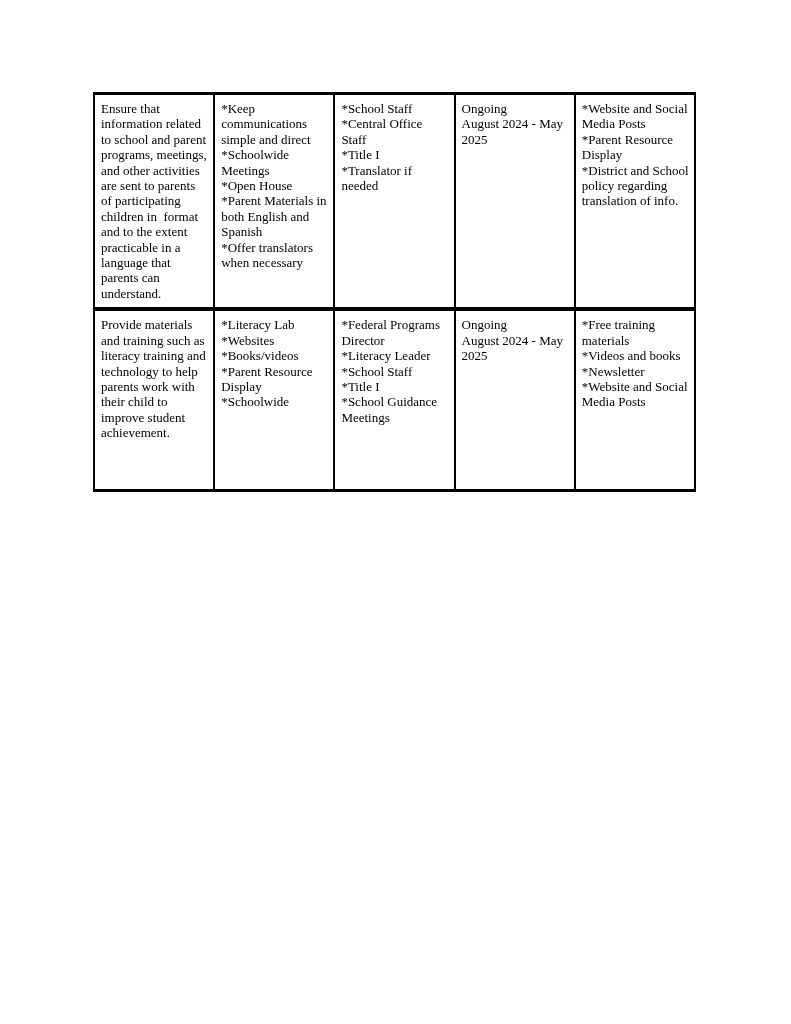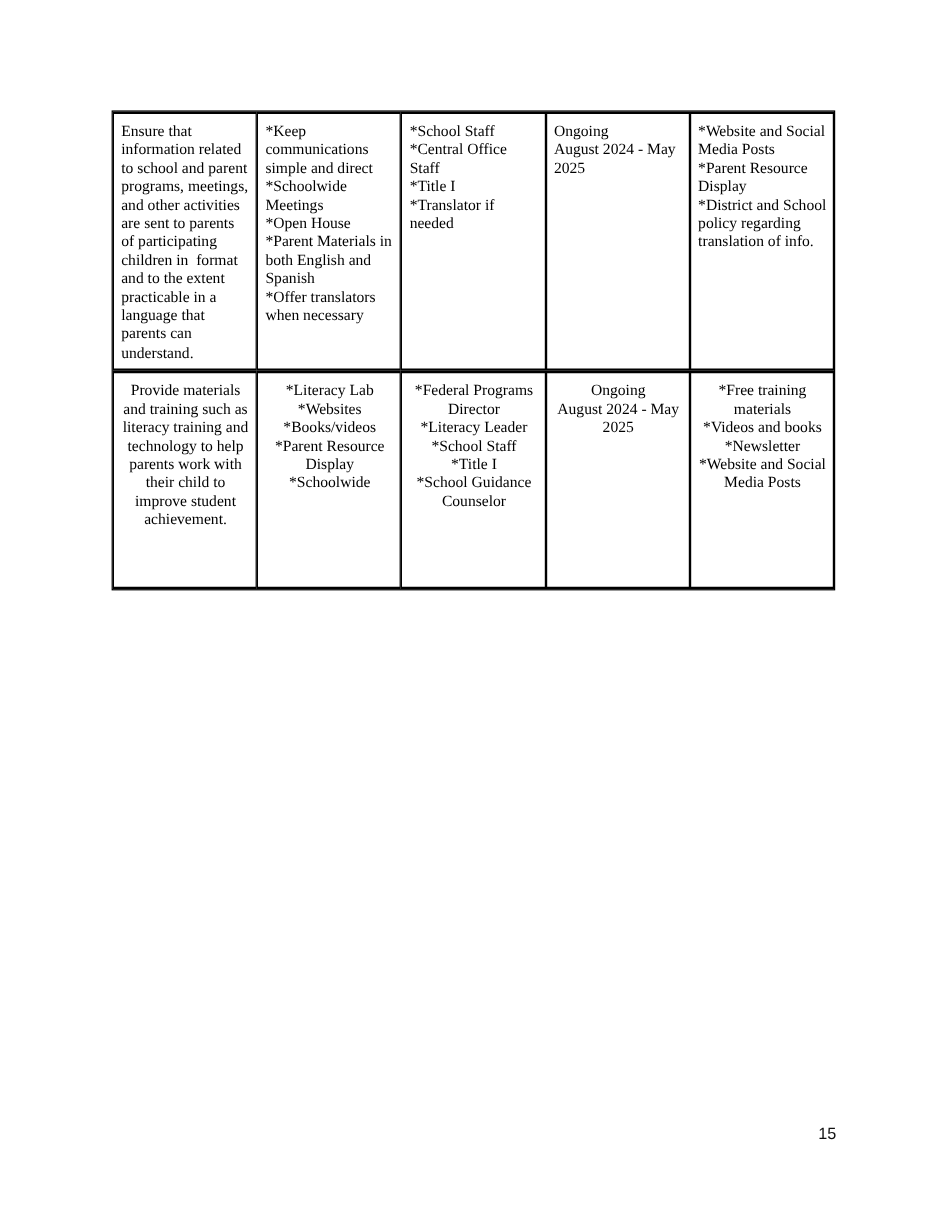--- a/index.html
+++ b/index.html
@@ -36,21 +36,21 @@
     border: 1px solid #000000;
     border-top-width: 2px;
     border-bottom-width: 2px;
     padding: 6px 5px 6px 6px;
     font-size: 13px;
     line-height: 15.4px;
     white-space: pre-wrap;
     word-wrap: break-word;
   }
   table.doc-table tr.row-1 td { height: 198px; }
-  table.doc-table tr.row-2 td { height: 166px; text-align: center; }
+  table.doc-table tr.row-2 td { height: 166px; }
   .page-number {
     position: absolute;
     top: 937px;
     left: 93px;
     width: 604px;
     text-align: right;
     font-family: "Liberation Sans", sans-serif;
     font-size: 13.5px;
     color: #111111;
   }
@@ -83,26 +83,25 @@
         <td>Provide materials and training such as literacy training and technology to help parents work with their child to improve student achievement.</td>
         <td>*Literacy Lab
 *Websites
 *Books/videos
 *Parent Resource Display
 *Schoolwide</td>
         <td>*Federal Programs Director
 *Literacy Leader
 *School Staff
 *Title I
-*School Guidance Counselor</td>
+*School Guidance Meetings</td>
         <td>Ongoing
 August 2024 - May 2025</td>
         <td>*Free training materials
 *Videos and books
 *Newsletter
 *Website and Social Media Posts</td>
       </tr>
     </tbody>
   </table>
 
-  <div class="page-number">15</div>
 
 </div>
 
 </body></html>

